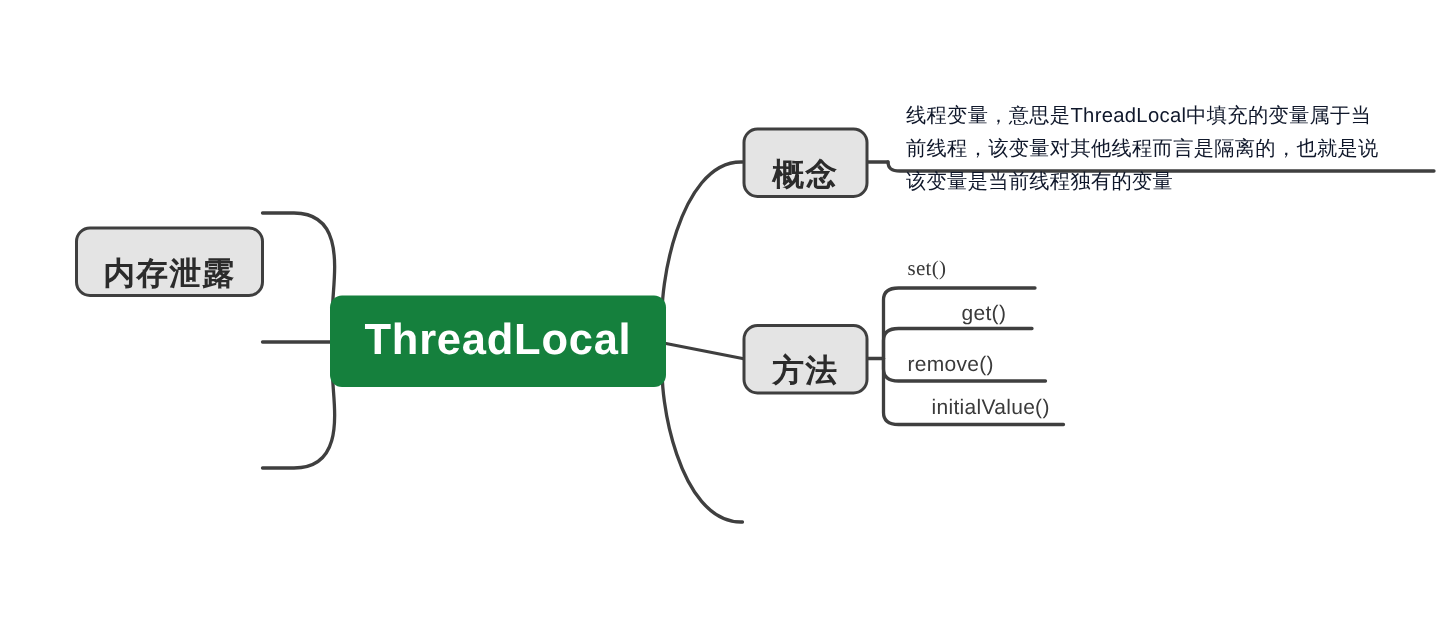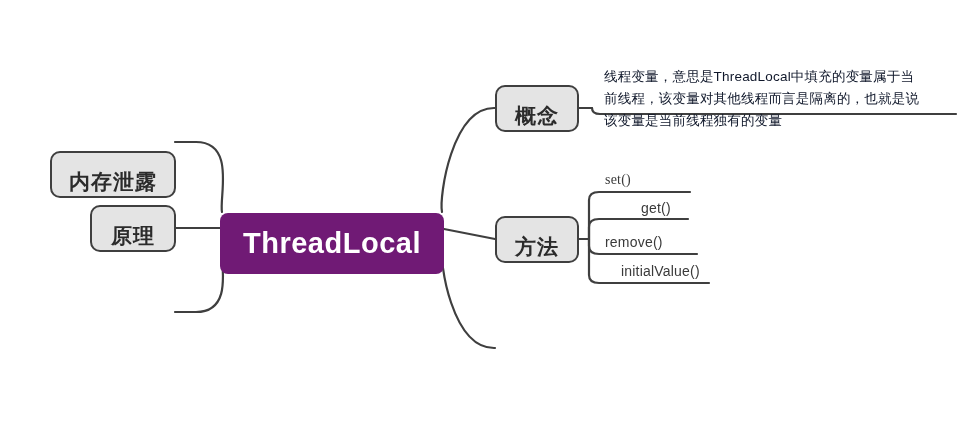--- a/index.html
+++ b/index.html
@@ -37,28 +37,27 @@
     justify-content: center;
     background: #e4e4e4;
     border: 2px solid #3f3f3f;
     border-radius: 10px;
     color: #2b2b2b;
     font-weight: bold;
     letter-spacing: 1px;
     user-select: none;
   }
   .node-root {
-    background: #701a75;
+    background: #15803d;
     border: none;
     border-radius: 8px;
     color: #ffffff;
     font-size: 29px;
     font-weight: bold;
     letter-spacing: 0.5px;
-    margin-top: 16px;
   }
   .node-branch {
     font-size: 21px;
     align-items: flex-end;
   }
   .leaf-label {
     position: absolute;
     color: #3a3a3a;
     font-size: 14px;
     font-weight: normal;
@@ -104,23 +103,20 @@
 
       <path d="M578 108 L592 108 L592 108"></path>
       <path d="M592 108 C592 112 594 114 600 114 L956 114"></path>
     </g>
   </svg>
 
   <div class="node node-branch" style="left:50px; top:119px; width:126px; height:47px;margin-top:32px;">
     <span>内存泄露</span>
   </div>
 
-  <div class="node node-branch" style="left:90px; top:205px; width:86px; height:47px;">
-    <span>原理</span>
-  </div>
 
 
   <div class="node node-root" style="left:220px; top:197px; width:224px; height:61px;">
     <span>ThreadLocal</span>
   </div>
 
   <div class="node node-branch" style="left:495px; top:85px; width:84px; height:47px;">
     <span>概念</span>
   </div>
 

